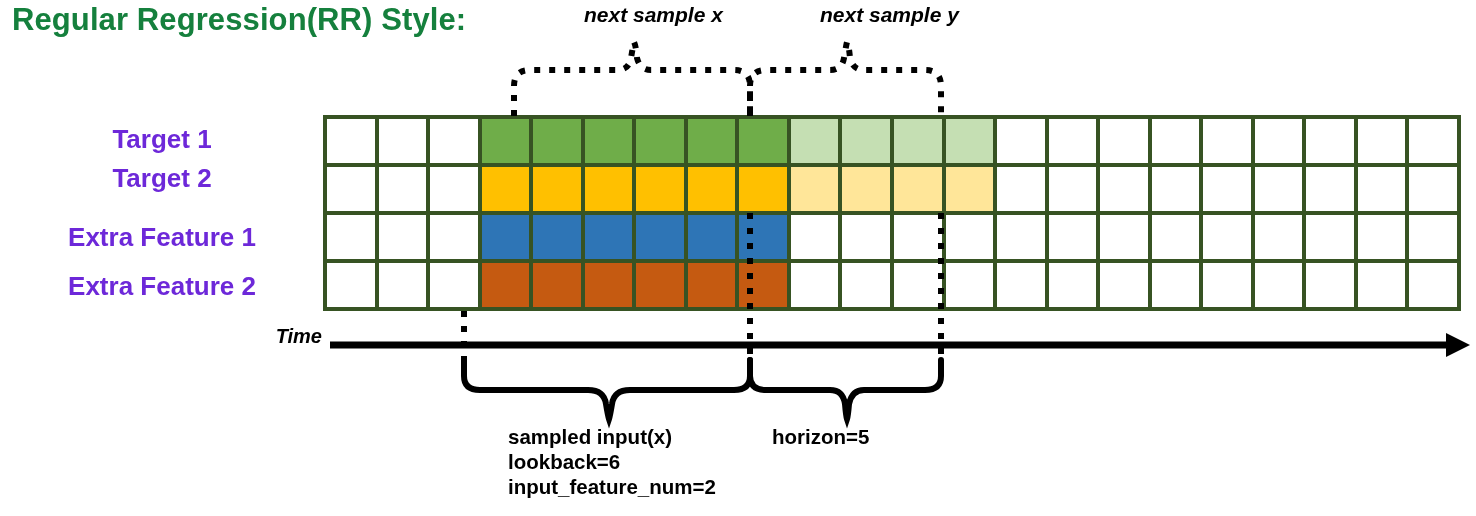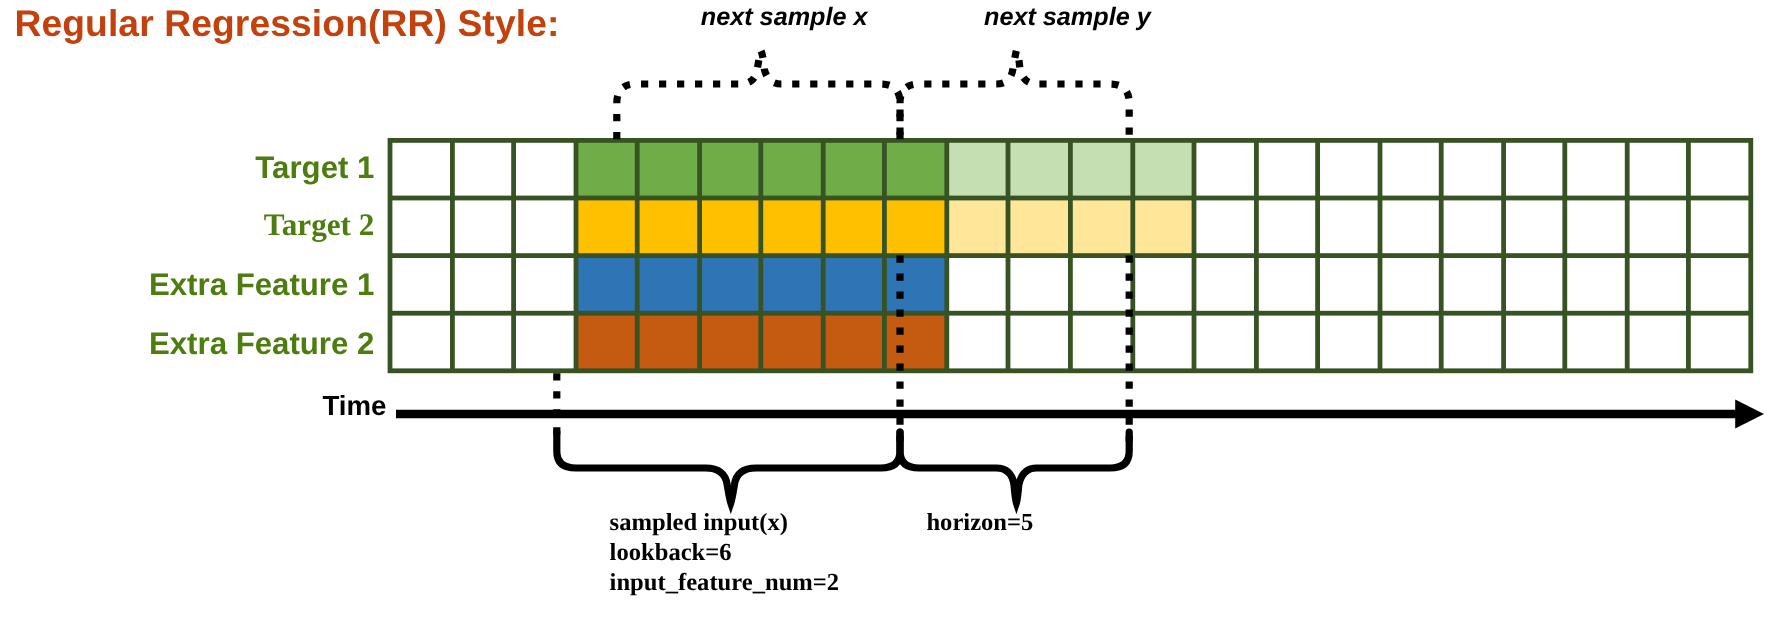--- a/index.html
+++ b/index.html
@@ -8,43 +8,43 @@
     background:#ffffff;
     font-family:"Liberation Sans", sans-serif;
     overflow:hidden;
     position:relative;
   }
   .root{position:absolute;inset:0;}
 
   
   #page-title{
     position:absolute;left:12px;top:2px;
-    font-size:31px;font-weight:700;color:#c2410c;
+    font-size:31px;font-weight:700;color:#15803d;
     letter-spacing:0.1px;white-space:nowrap;
   }
 
   
   .top-label{
     position:absolute;
     font-size:21px;font-style:italic;font-weight:600;color:#000;
     white-space:nowrap;
   }
   #top-label-x{left:584px;top:3px;}
   #top-label-y{left:820px;top:3px;}
 
   
   #overlay{position:absolute;left:0;top:0;width:1476px;height:516px;pointer-events:none;}
 
   
   .row-label{
     position:absolute;
     right:1164px;                 
     width:300px;
-    text-align:right;
-    font-size:26px;font-weight:700;color:#4d7c0f;
+    text-align:center;
+    font-size:26px;font-weight:700;color:#6d28d9;
     white-space:nowrap;
     line-height:48px;
   }
 
   
   #grid{
     position:absolute;
     left:323px;top:115px;
     width:1138px;height:196px;
     background:#375323;
@@ -54,46 +54,46 @@
     gap:4px;
     padding:4px;
     box-sizing:border-box;
   }
   .cell{background:#ffffff;}
 
   
   #time-label{
     position:absolute;left:222px;top:325px;
     width:100px;text-align:right;
-    font-size:23px;font-weight:700;color:#000;
+    font-size:20px;font-weight:700;color:#000;font-style:italic;
   }
 
   
   .caption{
     position:absolute;
     font-size:20.5px;font-weight:600;color:#000;
     line-height:25px;white-space:nowrap;
   }
   #caption-x{left:508px;top:424px;}
   #caption-y{left:772px;top:424px;}
-  .caption div{display:block;font-family:Liberation Serif, serif;}
+  .caption div{display:block;}
 </style>
 </head>
 <body>
 
 <div class="root">
 
   <div id="page-title">Regular Regression(RR) Style:</div>
 
   <div class="top-label" id="top-label-x">next sample x</div>
   <div class="top-label" id="top-label-y">next sample y</div>
 
   <div id="row-labels">
       <div class="row-label" style="top: 115px;">Target 1</div>
-      <div class="row-label" style="top: 164px; font-family: Liberation Serif, serif;">Target 2</div>
+      <div class="row-label" style="top: 154px;">Target 2</div>
       <div class="row-label" style="top: 213px;">Extra Feature 1</div>
       <div class="row-label" style="top: 262px;">Extra Feature 2</div>
     </div>
 
   <div id="grid" style="background: rgb(55, 83, 35);">
       <div class="cell" style="background: rgb(255, 255, 255);"></div>
       <div class="cell" style="background: rgb(255, 255, 255);"></div>
       <div class="cell" style="background: rgb(255, 255, 255);"></div>
       <div class="cell" style="background: rgb(111, 173, 73);"></div>
       <div class="cell" style="background: rgb(111, 173, 73);"></div>

